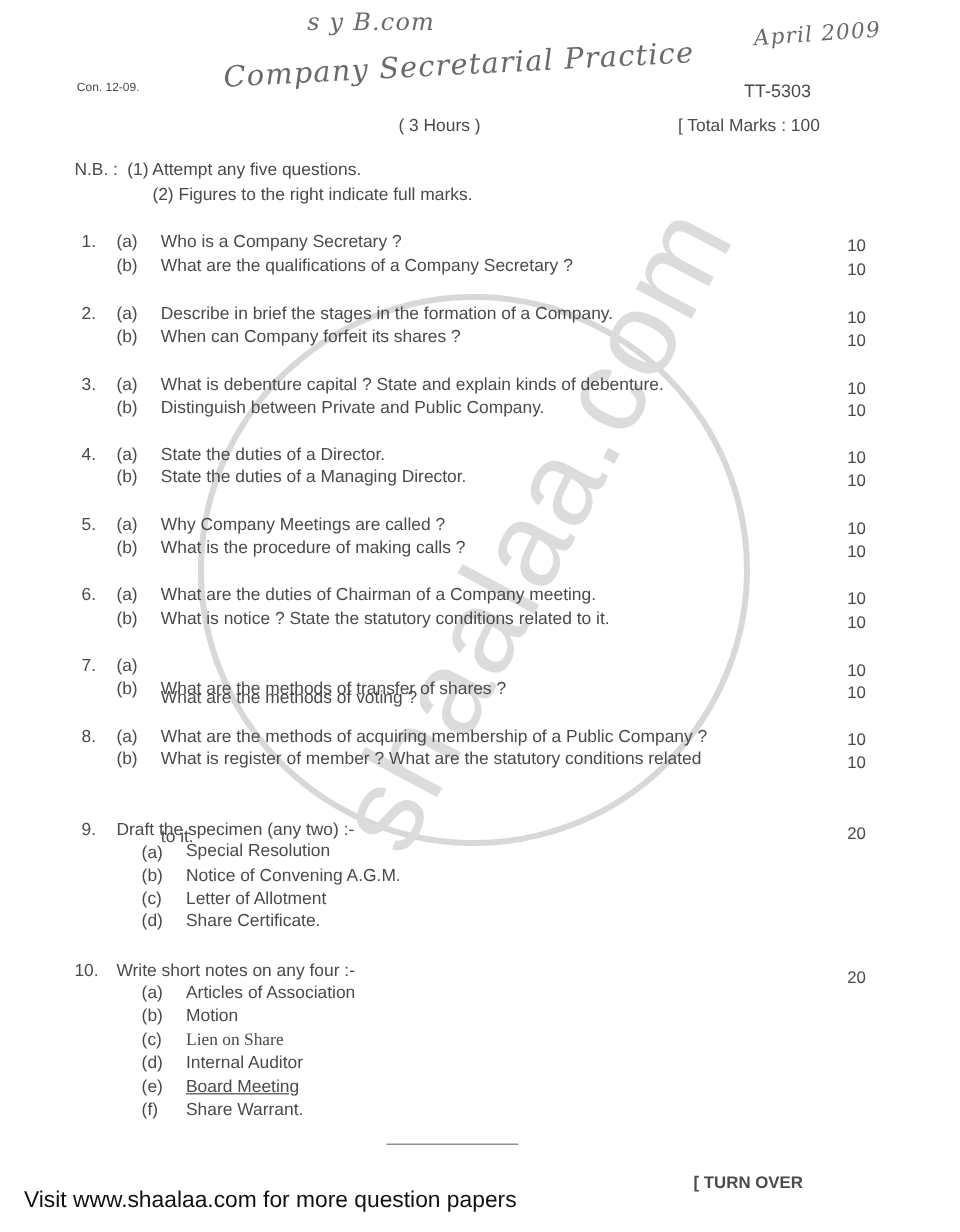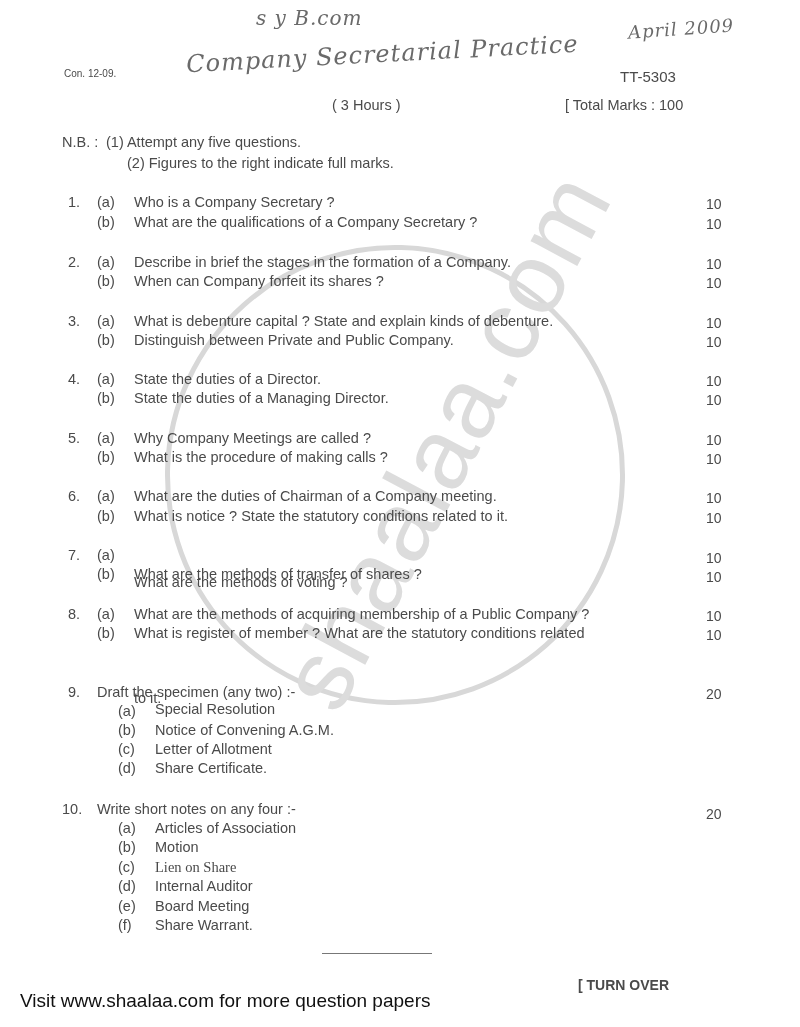--- a/index.html
+++ b/index.html
@@ -134,20 +134,20 @@
 <div class="mk" style="top:806px;">20</div>
 <div class="t l-sub" style="top:820px;">(a)</div>
 <div class="t l-txt" style="top:820px;">Articles of Association</div>
 <div class="t l-sub" style="top:839px;">(b)</div>
 <div class="t l-txt" style="top:839px;">Motion</div>
 <div class="t l-sub" style="top:859px;">(c)</div>
 <div class="t l-txt" style="top:859px;font-family:Liberation Serif, serif;">Lien on Share</div>
 <div class="t l-sub" style="top:878px;">(d)</div>
 <div class="t l-txt" style="top:878px;">Internal Auditor</div>
 <div class="t l-sub" style="top:898px;">(e)</div>
-<div class="t l-txt" style="top:898px;">Board Meeting</div>
+<div class="t l-txt" style="top:898px;text-decoration:underline;">Board Meeting</div>
 <div class="t l-sub" style="top:917px;">(f)</div>
 <div class="t l-txt" style="top:917px;">Share Warrant.</div>
 
 <div class="rule"></div>
 
 <div class="abs t" style="left:578px;top:977px;font-weight:bold;font-size:14px;">[ TURN OVER</div>
 <div class="abs footer" style="left:20px;top:990px;">Visit www.shaalaa.com for more question papers</div>
 
 </body></html>

